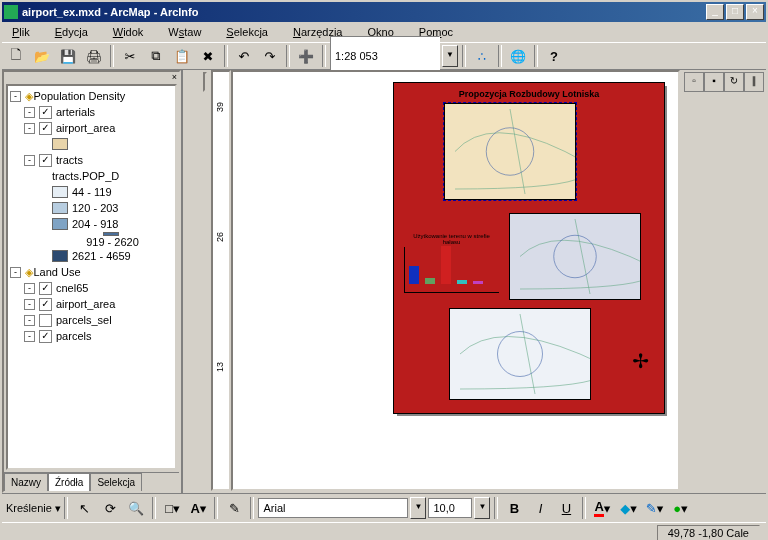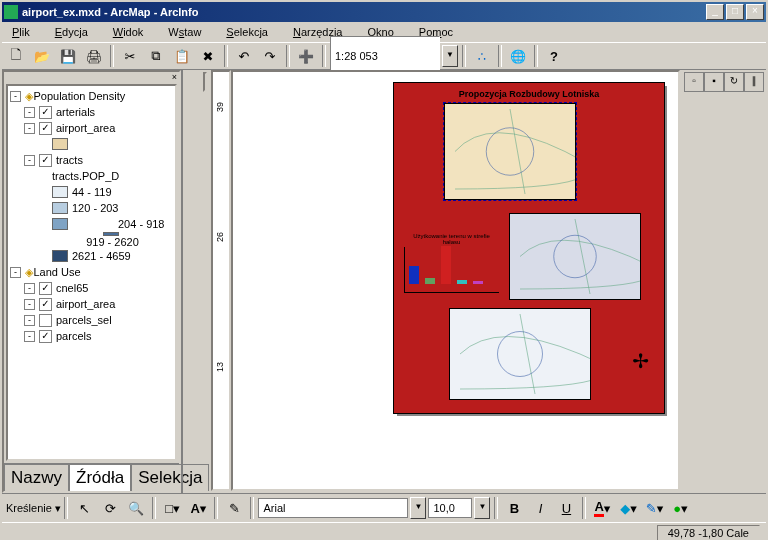--- a/index.html
+++ b/index.html
@@ -18,21 +18,21 @@
 .dropbtn{width:14px;height:20px;border:1px solid #fff;border-right-color:#404040;border-bottom-color:#404040;background:#d4d0c8;font-size:8px;text-align:center;line-height:18px}
 .body{display:flex;height:423px}
 .toc{width:175px;background:#d4d0c8;border:2px inset #d4d0c8;display:flex;flex-direction:column}
 .tocx{height:10px;background:#d4d0c8;text-align:right;font-size:9px;padding-right:2px}
 .tree{flex:1;background:#fff;border:2px inset #d4d0c8;margin:2px;overflow:auto;font-size:11px;padding:2px}
 .node{display:flex;align-items:center;height:16px;white-space:nowrap}
 .exp{width:9px;height:9px;border:1px solid #808080;font-size:9px;line-height:8px;text-align:center;margin-right:4px;background:#fff;cursor:pointer}
 .chk{width:11px;height:11px;border:1px solid #808080;margin-right:4px;background:#fff;font-size:10px;line-height:10px;text-align:center}
 .swatch{width:14px;height:10px;border:1px solid #666;margin-right:4px}
 .toctabs{display:flex;background:#d4d0c8;border-top:1px solid #808080}
-.toctab{padding:3px 6px;border:1px solid #808080;border-bottom:none;background:#d4d0c8;font-size:17px;cursor:pointer}
+.toctab{padding:3px 6px;border:1px solid #808080;border-bottom:none;background:#d4d0c8;font-size:10px;cursor:pointer}
 .toctab.active{background:#fff}
 .canvaswrap{flex:1;display:flex;flex-direction:row;border-left:2px solid #808080}
 .ruleh{height:16px;background:#fff;border:2px inset #d4d0c8;position:relative;font-size:9px;margin:2px 2px 0 20px}
 .ruleh .lbl{position:absolute;top:2px;font-size:9px}
 .cbody{flex:1;display:flex}
 .rulev{width:16px;background:#fff;border:2px inset #d4d0c8;margin:0 0 2px 2px;position:relative;font-size:9px}
 .rulev .lbl{position:absolute;left:2px;transform:rotate(-90deg);transform-origin:left top}
 .canvas{flex:1;background:#fff;border:2px inset #d4d0c8;margin:0 2px 2px 0;position:relative;overflow:hidden}
 .page{position:absolute;left:160px;top:10px;width:270px;height:330px;border:1px solid #000;background:#b91c1c}
 .pgshadow{position:absolute;left:164px;top:14px;width:270px;height:330px;background:#888}
@@ -135,21 +135,21 @@
             <span>tracts.POP_D</span>
           </div>
           <div class="node" style="padding-left: 42px;">
             <span class="swatch" style="background:#e6eef5"></span>
             <span>44 - 119</span>
           </div>
           <div class="node" style="padding-left: 42px;">
             <span class="swatch" style="background:#b7cde0"></span>
             <span>120 - 203</span>
           </div>
-          <div class="node" style="padding-left: 42px; gap: 46px;">
+          <div class="node" style="padding-left: 42px;">
             <span class="swatch" style="background:#7fa3c4"></span>
             <span>204 - 918</span>
           </div>
           <div class="node" style="padding-left: 42px; flex-direction: column;">
             <span class="swatch" style="background:#4a6f99"></span>
             <span>919 - 2620</span>
           </div>
           <div class="node" style="padding-left: 42px;">
             <span class="swatch" style="background:#2c4a70"></span>
             <span>2621 - 4659</span>

